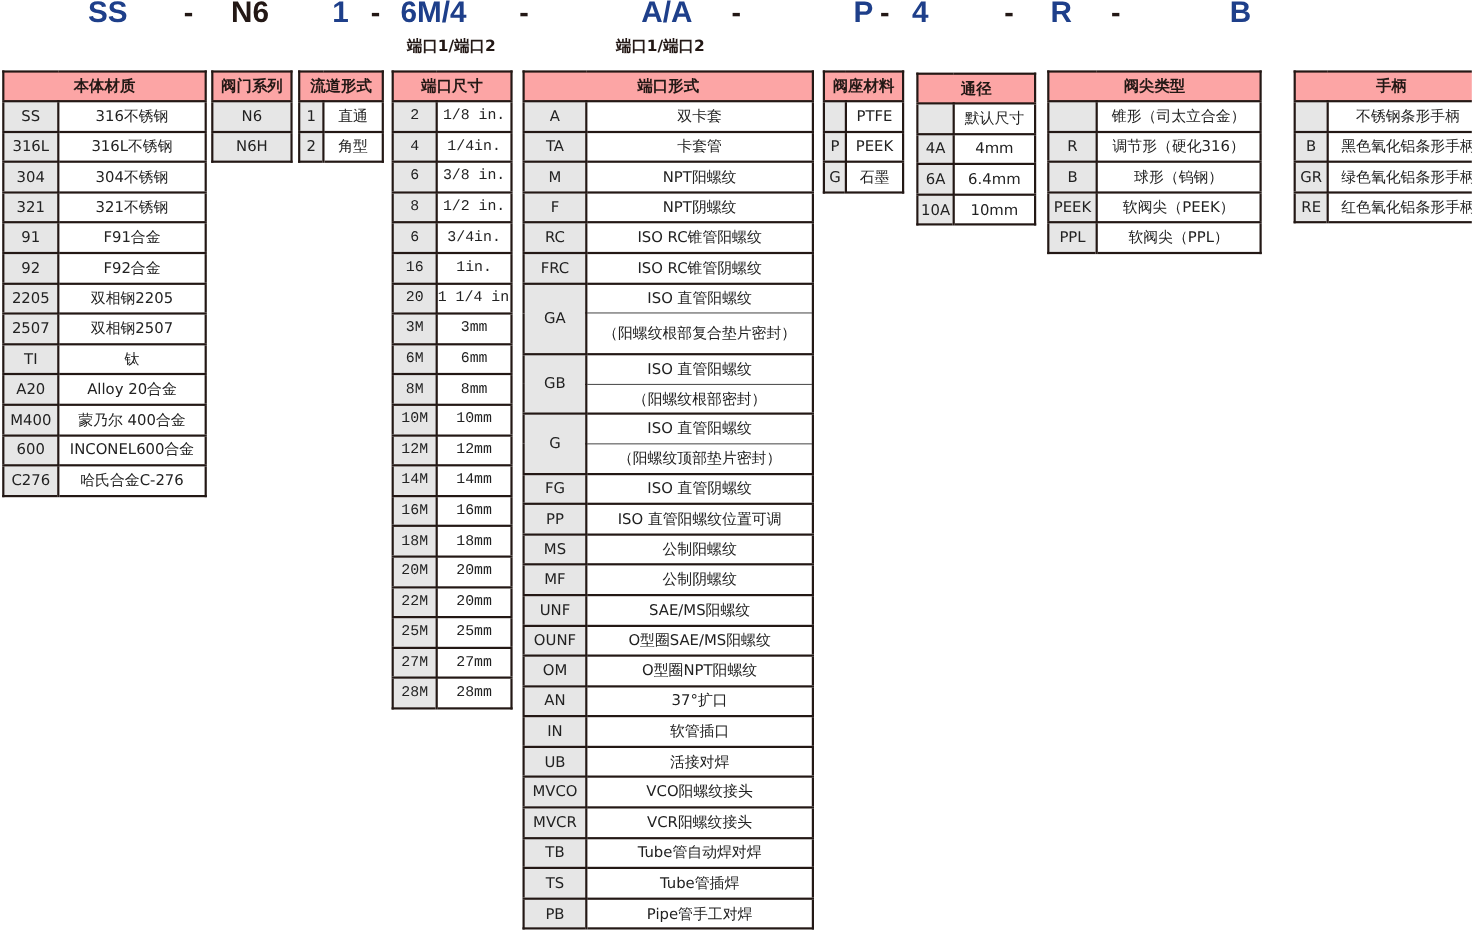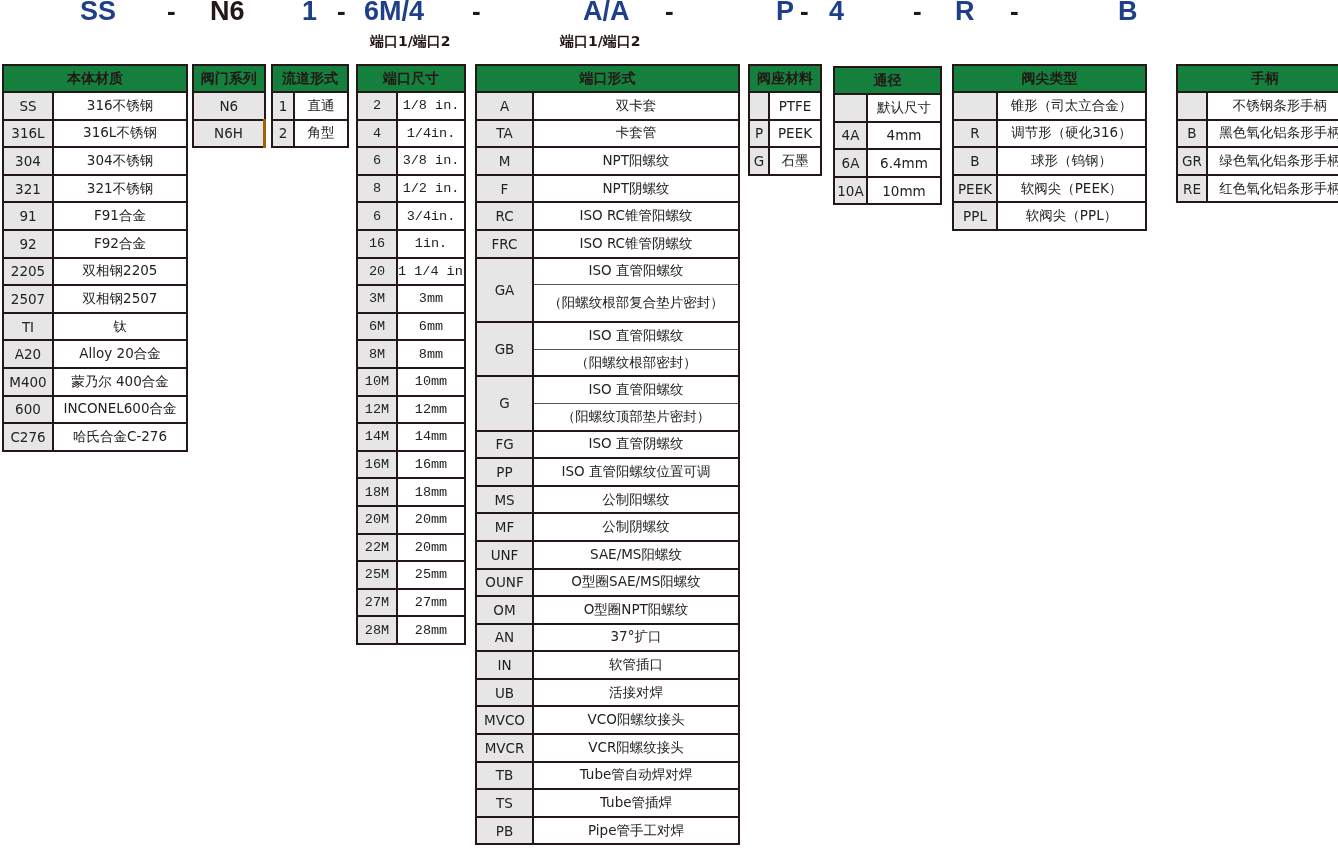--- a/index.html
+++ b/index.html
@@ -7,21 +7,21 @@
          font-family:"DejaVu Sans", "Liberation Sans", sans-serif; color:#222; }
   .code-part { position:absolute; top:-4px; font-family:"Liberation Sans", sans-serif; font-weight:bold;
                font-size:27px; color:#1e3f8a; line-height:30px; white-space:nowrap; }
   .code-part.dark { color:#231815; }
   .code-dash { position:absolute; top:-4px; font-family:"Liberation Sans", sans-serif; font-weight:bold;
                font-size:26px; color:#231815; line-height:30px; }
   .sublabel { position:absolute; top:33px; font-weight:bold; font-size:14px; color:#231815; white-space:nowrap; }
 
   table.spec { position:absolute; border-collapse:collapse; border:2px solid #231815; background:#fff;
                table-layout:fixed; }
-  table.spec th { background:#15803d; font-weight:bold; font-size:14px; color:#231815;
+  table.spec th { background:#fca5a5; font-weight:bold; font-size:14px; color:#231815;
                   height:25px; padding:0; border:1px solid #231815; border-bottom:2px solid #231815; text-align:center; }
   table.spec td { height:25.6px; padding:0; font-size:13.5px; text-align:center; border:1px solid #231815;
                   border-bottom:2px solid #231815; white-space:nowrap; overflow:hidden; }
   table.spec td.code { background:#e6e6e6; border-right:2px solid #231815; }
   table.spec td.sub { border-bottom:1px solid #555; }
   table.spec tr:last-child td { border-bottom:none; }
 </style>
 </head>
 <body>
 
@@ -117,21 +117,21 @@
   <thead>
       <tr>
         <th>阀门系列</th>
       </tr>
     </thead>
   <tbody>
     <tr>
         <td class="code" style="border-right:1px solid #231815">N6</td>
       </tr>
     <tr>
-        <td class="code" style="border-right:3px solid #a16207">N6H</td>
+        <td class="code" style="border-right:1px solid #a16207">N6H</td>
       </tr>
   </tbody>
 </table>
 
 <table class="spec" style="left:271px; top:64px; width:78px;">
   <colgroup>
       <col style="width:22px">
       <col>
     </colgroup>
   <thead>

